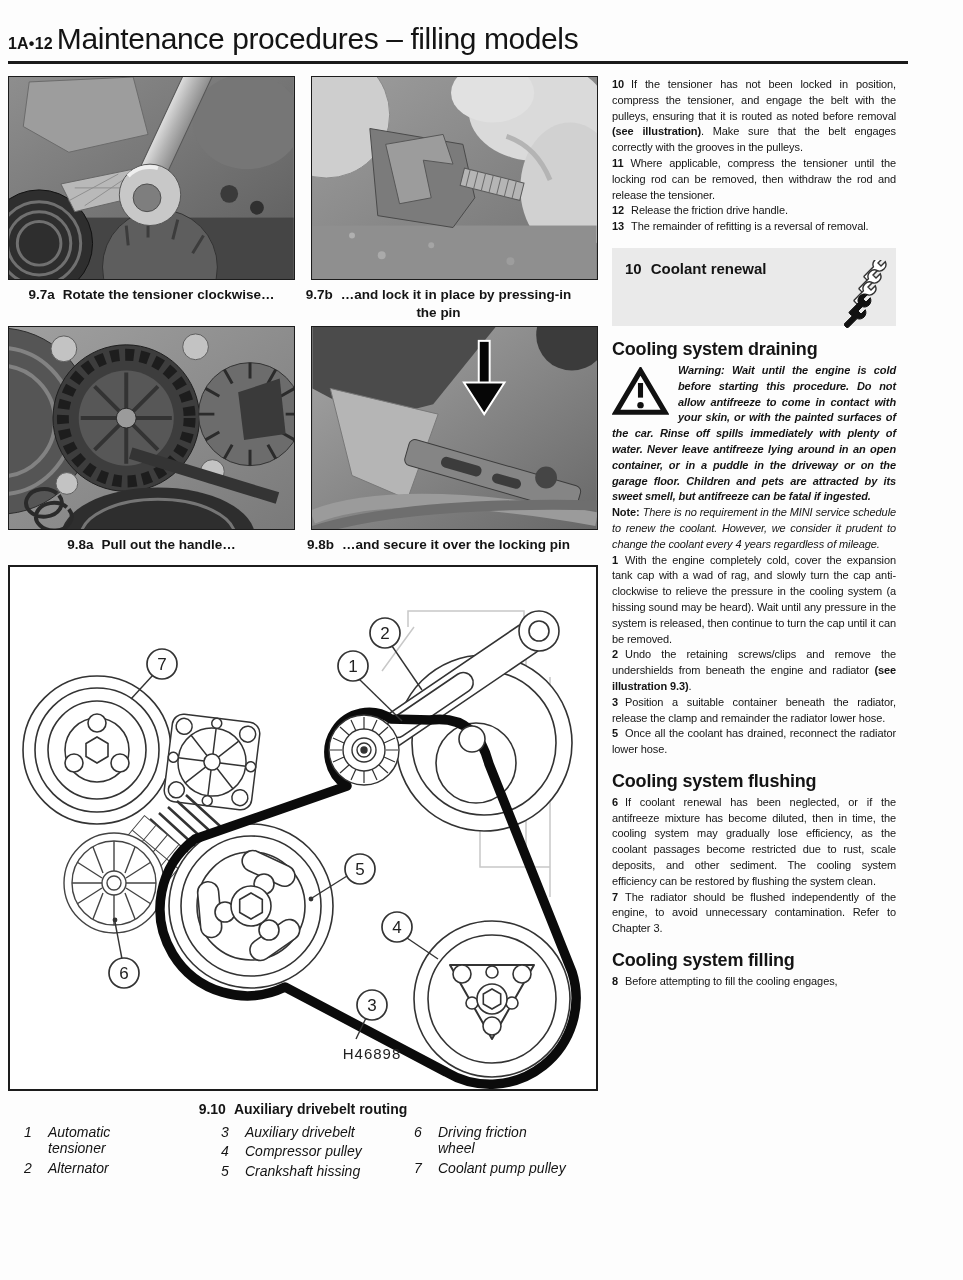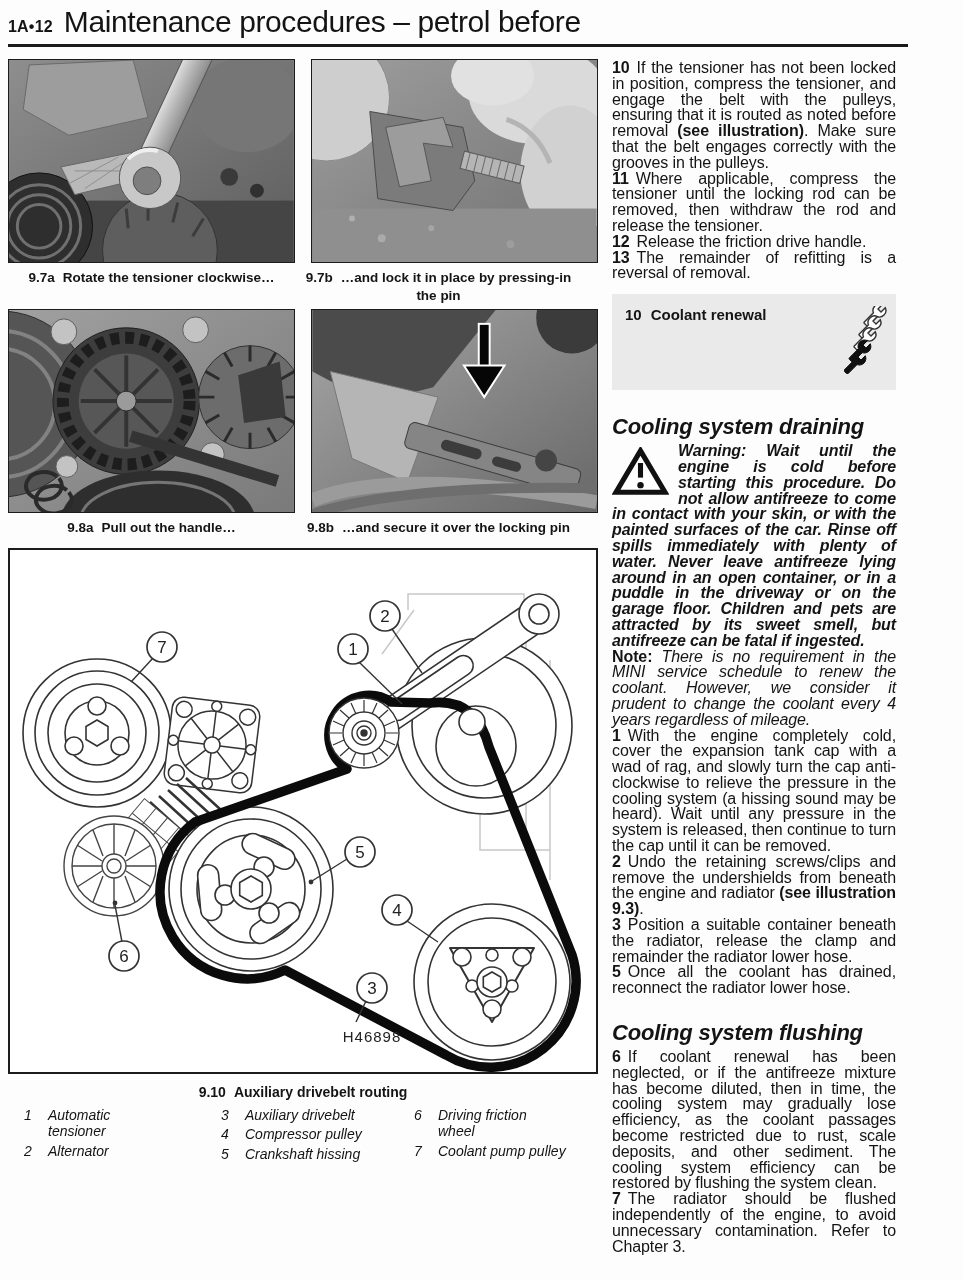--- a/index.html
+++ b/index.html
@@ -1,19 +1,19 @@
 <!DOCTYPE html>
 <html><head>
 <meta charset="utf-8">
 <style>
   html,body{margin:0;padding:0}
   body{width:963px;height:1280px;background:#fdfdfd;color:#141414;
        font-family:"Liberation Sans","DejaVu Sans",sans-serif;position:relative;overflow:hidden}
-  header{display:flex;align-items:baseline;gap:11px;margin:0 55px 0 8px;
-         padding:5px 0 5px;border-bottom:3.5px solid #1a1a1a}
+  header{display:flex;align-items:baseline;gap:4px;margin:0 55px 0 8px;
+         padding:22px 0 5px;border-bottom:3.5px solid #1a1a1a}
   .pagenum{font-size:16px;font-weight:700;letter-spacing:.2px}
   h1.title{font-size:30px;font-weight:400;margin:0;letter-spacing:-.4px}
   .content{display:flex;gap:14px;padding:12px 0 0 8px}
   .left-col{width:590px;flex:none}
   .right-col{width:284px;flex:none;padding-top:1px}
   .photo-row{display:flex;justify-content:space-between}
   .photo{margin:0;width:287px;height:204px;border:1px solid #1c1c1c;box-sizing:border-box;background:#888}
   .photo svg{display:block;width:100%;height:100%}
   .caption-row{display:flex;justify-content:flex-start;margin:6px 0 5px}
   .caption{width:287px;text-align:center;font-size:13.5px;font-weight:700;line-height:1.3;
@@ -27,41 +27,41 @@
   .legend-col{display:flex;flex-direction:column;gap:3px}
   .legend-col.c1{width:197px}
   .legend-col.c2{width:193px}
   .legend-col.c3{flex:1}
   .legend-item{display:flex}
   .legend-num{width:24px;flex:none}
   .c1 .legend-label{max-width:90px}
   .c3 .legend-label{max-width:112px}
   .c3 .legend-item:last-child .legend-label{max-width:none;white-space:nowrap}
   
-  .step{margin:0;font-size:16px;line-height:15.8px;text-align:justify;letter-spacing:-.1px}
+  .step{margin:0;font-size:11px;line-height:15.8px;text-align:justify;letter-spacing:-.1px}
   .stepnum{font-weight:700;margin-right:7px}
   .b{font-weight:700}
   .i{font-style:italic}
-  .subhead{font-size:22px;font-style:italic;font-weight:700;margin:24px 0 3px;letter-spacing:-.2px}
-  .section-box{background:#eaeaea;height:96px;margin:13px 0 9px;padding:12px 8px 0 13px;
+  .subhead{font-size:18px;font-weight:700;margin:13px 0 3px;letter-spacing:-.2px}
+  .section-box{background:#eaeaea;height:78px;margin:13px 0 9px;padding:12px 8px 0 13px;
                box-sizing:border-box;display:flex;justify-content:space-between}
   .section-box-title{font-size:15px;font-weight:700}
   .sec-num{margin-right:9px}
   .warning{font-weight:700;font-style:italic}
   .warn-tri{float:left;margin:4px 9px 2px 0}
   footer{position:absolute;left:0;top:1312px;width:902px;text-align:center;font-size:15px}
   svg text{font-family:"Liberation Sans","DejaVu Sans",sans-serif}
 </style>
 </head>
 <body>
 
 <div>
   <header>
     <span class="pagenum">1A•12</span>
-    <h1 class="title">Maintenance procedures – petrol before</h1>
+    <h1 class="title">Maintenance procedures – filling models</h1>
   </header>
 
   <div class="content">
 
     <div class="left-col">
 
       <div class="photo-row">
         <figure class="photo">
           <svg viewBox="0 0 287 204">
             <defs>

